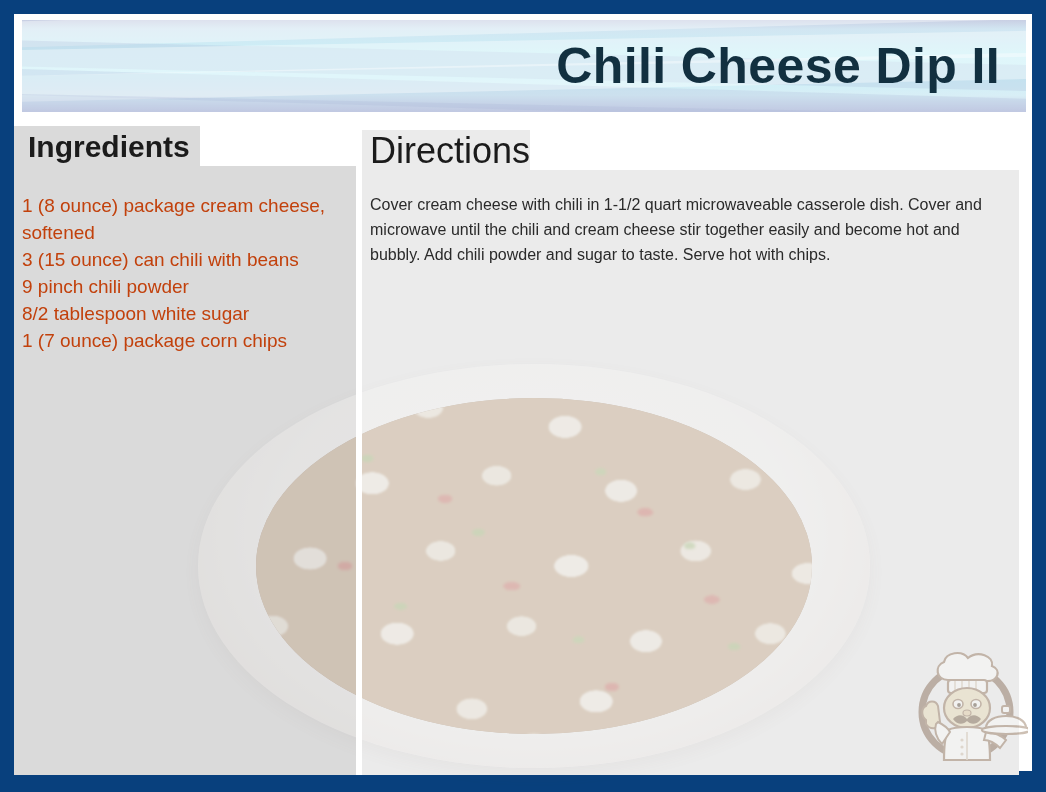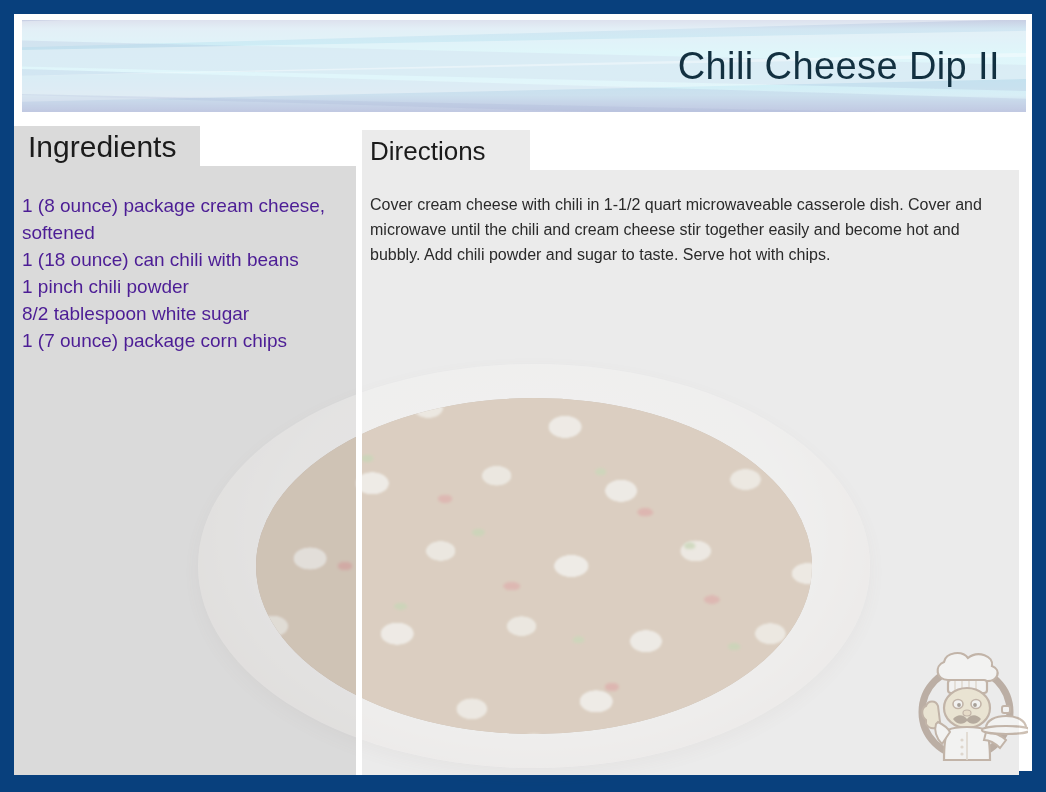--- a/index.html
+++ b/index.html
@@ -57,22 +57,22 @@
     transform-origin: left center;
   }
   #banner .wave.dk {
     background: rgba(168,180,214,0.24);
   }
   #banner-title {
     position: absolute;
     right: 26px;
     top: 50%;
     transform: translateY(-50%);
-    font-size: 38px;
-    font-weight: 400;
+    font-size: 50px;
+    font-weight: 700;
     color: #123040;
     letter-spacing: 0.4px;
     white-space: nowrap;
   }
 
   
   .panel {
     position: absolute;
   }
   .panel-body {
@@ -94,33 +94,33 @@
     top: 0;
     width: 186px;
     height: 42px;
     background: #dadada;
   }
   #ingredients-heading {
     position: absolute;
     left: 14px;
     top: 2px;
     font-size: 30px;
-    font-weight: 400;
+    font-weight: 700;
     color: #1b1b1b;
     line-height: 38px;
     white-space: nowrap;
   }
   #ingredients-list {
     position: absolute;
     left: 8px;
     top: 66px;
     width: 330px;
     font-size: 19px;
     line-height: 27px;
-    color: #4c1d95;
+    color: #c2410c;
   }
   #ingredients-list .ing-item {
     margin: 0;
   }
 
   
   #directions-panel { left: 362px; top: 130px; width: 657px; height: 645px; }
   #directions-body {
     top: 40px;
     width: 657px;
@@ -132,21 +132,21 @@
     left: 0;
     top: 0;
     width: 168px;
     height: 42px;
     background: #ebebeb;
   }
   #directions-heading {
     position: absolute;
     left: 8px;
     top: 2px;
-    font-size: 26px;
+    font-size: 36px;
     font-weight: 400;
     color: #1b1b1b;
     line-height: 38px;
     white-space: nowrap;
   }
   #directions-text {
     position: absolute;
     left: 8px;
     top: 62px;
     width: 640px;
@@ -280,22 +280,22 @@
     <div id="banner-title">Chili Cheese Dip II</div>
   </div>
 
   <div class="panel" id="ingredients-panel">
     <div class="panel-body" id="ingredients-body"></div>
     <div id="ingredients-tab">
       <div id="ingredients-heading">Ingredients</div>
     </div>
     <div id="ingredients-list">
       <div class="ing-item">1 (8 ounce) package cream cheese, softened</div>
-      <div class="ing-item">1 (18 ounce) can chili with beans</div>
-      <div class="ing-item">1 pinch chili powder</div>
+      <div class="ing-item">3 (15 ounce) can chili with beans</div>
+      <div class="ing-item">9 pinch chili powder</div>
       <div class="ing-item">8/2 tablespoon white sugar</div>
       <div class="ing-item">1 (7 ounce) package corn chips</div>
     </div>
   </div>
 
   <div class="panel" id="directions-panel">
     <div class="panel-body" id="directions-body"></div>
     <div id="directions-tab">
       <div id="directions-heading">Directions</div>
     </div>

